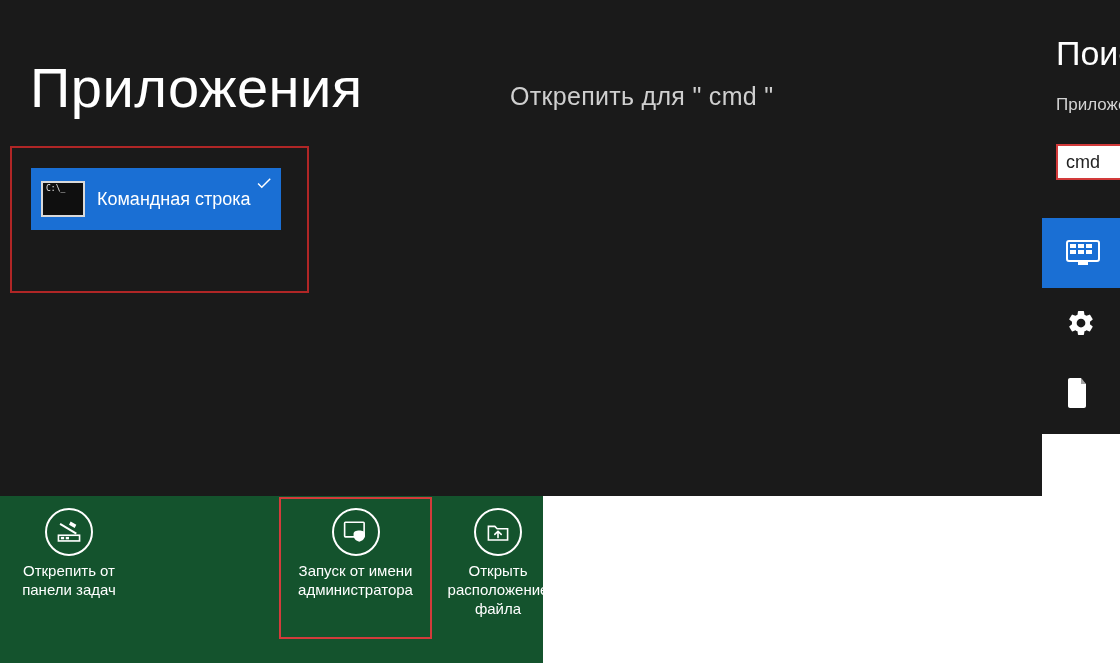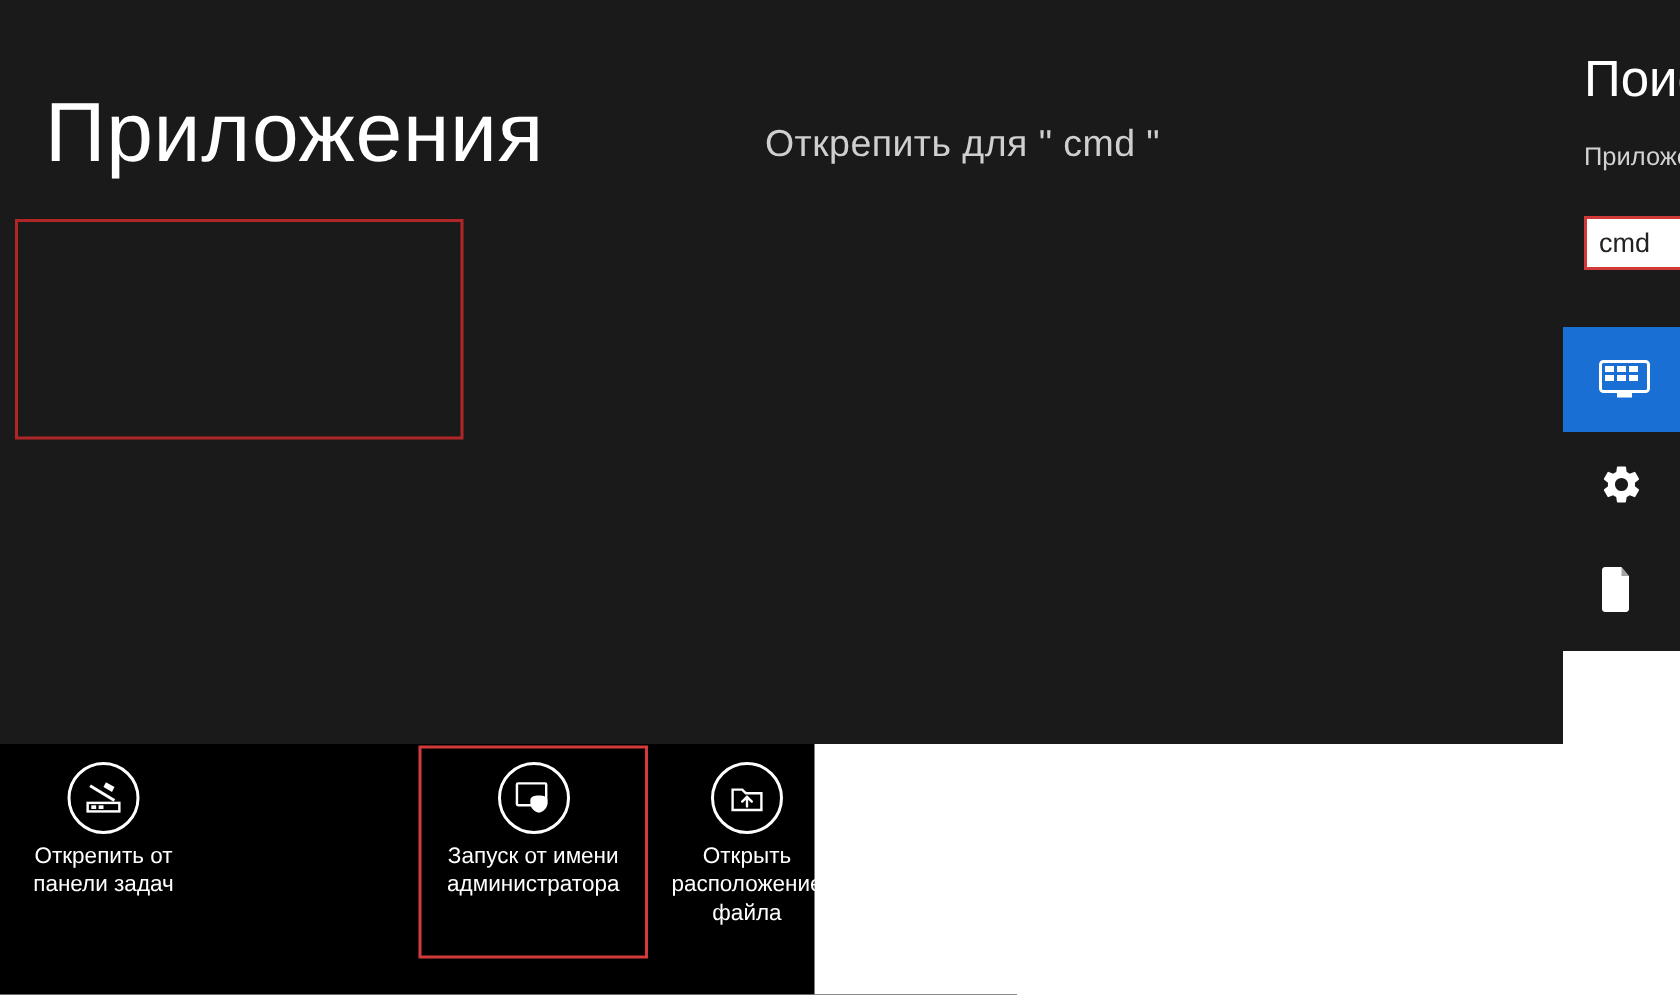--- a/index.html
+++ b/index.html
@@ -170,21 +170,21 @@
   }
   .scope.active { background: #1a6fd4; }
 
   
   .appbar {
     position: absolute;
     left: 0;
     top: 496px;
     width: 543px;
     height: 167px;
-    background: #000000;
+    background: #14532d;
     color: #fff;
     display: flex;
     align-items: flex-start;
     padding-top: 12px;
   }
 
   .cmd-btn {
     display: flex;
     flex-direction: column;
     align-items: center;
@@ -239,20 +239,31 @@
 
     <div class="page-title">Приложения</div>
 
     <div class="results-label">
       <span>Открепить для</span>
       <span> " </span><span>cmd</span><span> "</span>
     </div>
 
     <div class="anno-tile"></div>
 
+    <div class="app-tile">
+      <span class="app-icon-wrap">
+        <span class="cmd">C:\_</span>
+      </span>
+      <span class="app-label">Командная строка</span>
+      <span class="check-icon">
+        <svg viewBox="0 0 24 24" width="18" height="18">
+            <path fill="#fff" d="M9 16.2 4.8 12l-1.4 1.4L9 19 21 7l-1.4-1.4z"></path>
+          </svg>
+      </span>
+    </div>
   </div>
 
   <div class="sidebar">
     <div class="sidebar-title">Поиск</div>
     <div class="sidebar-sub">Приложения</div>
     <div class="search-wrap">
       <input type="text" value="cmd" style="">
     </div>
 
     <div class="side-scopes">

